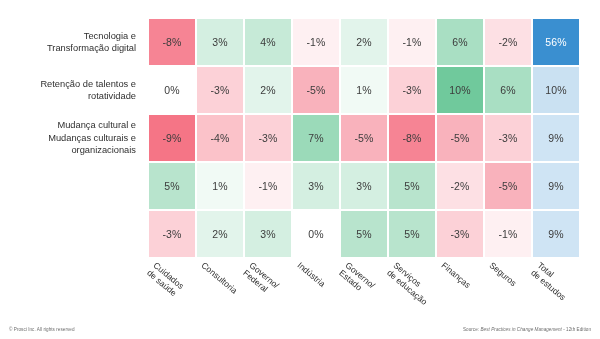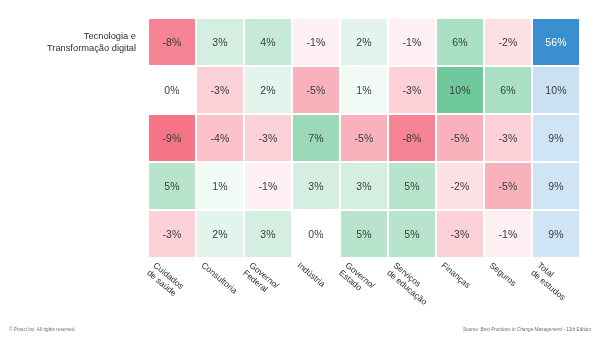--- a/index.html
+++ b/index.html
@@ -106,20 +106,22 @@
     font-style: italic;
   }
 </style>
 </head>
 <body>
 
 <div id="chart-root">
 
   <div class="row-labels">
       <div class="row-label">Tecnologia e<br>Transformação digital</div>
+      <div class="row-label">Retenção de talentos e<br>rotatividade</div>
+      <div class="row-label">Mudança cultural e<br>Mudanças culturais e<br>organizacionais</div>
     </div>
 
   <div class="grid">
       <div class="cell" style="background: rgb(246, 132, 148); color: rgb(60, 60, 60);">-8%</div>
       <div class="cell" style="background: rgb(212, 239, 225); color: rgb(60, 60, 60);">3%</div>
       <div class="cell" style="background: rgb(198, 234, 215); color: rgb(60, 60, 60);">4%</div>
       <div class="cell" style="background: rgb(254, 240, 242); color: rgb(60, 60, 60);">-1%</div>
       <div class="cell" style="background: rgb(226, 244, 235); color: rgb(60, 60, 60);">2%</div>
       <div class="cell" style="background: rgb(254, 240, 242); color: rgb(60, 60, 60);">-1%</div>
       <div class="cell" style="background: rgb(169, 223, 195); color: rgb(60, 60, 60);">6%</div>

